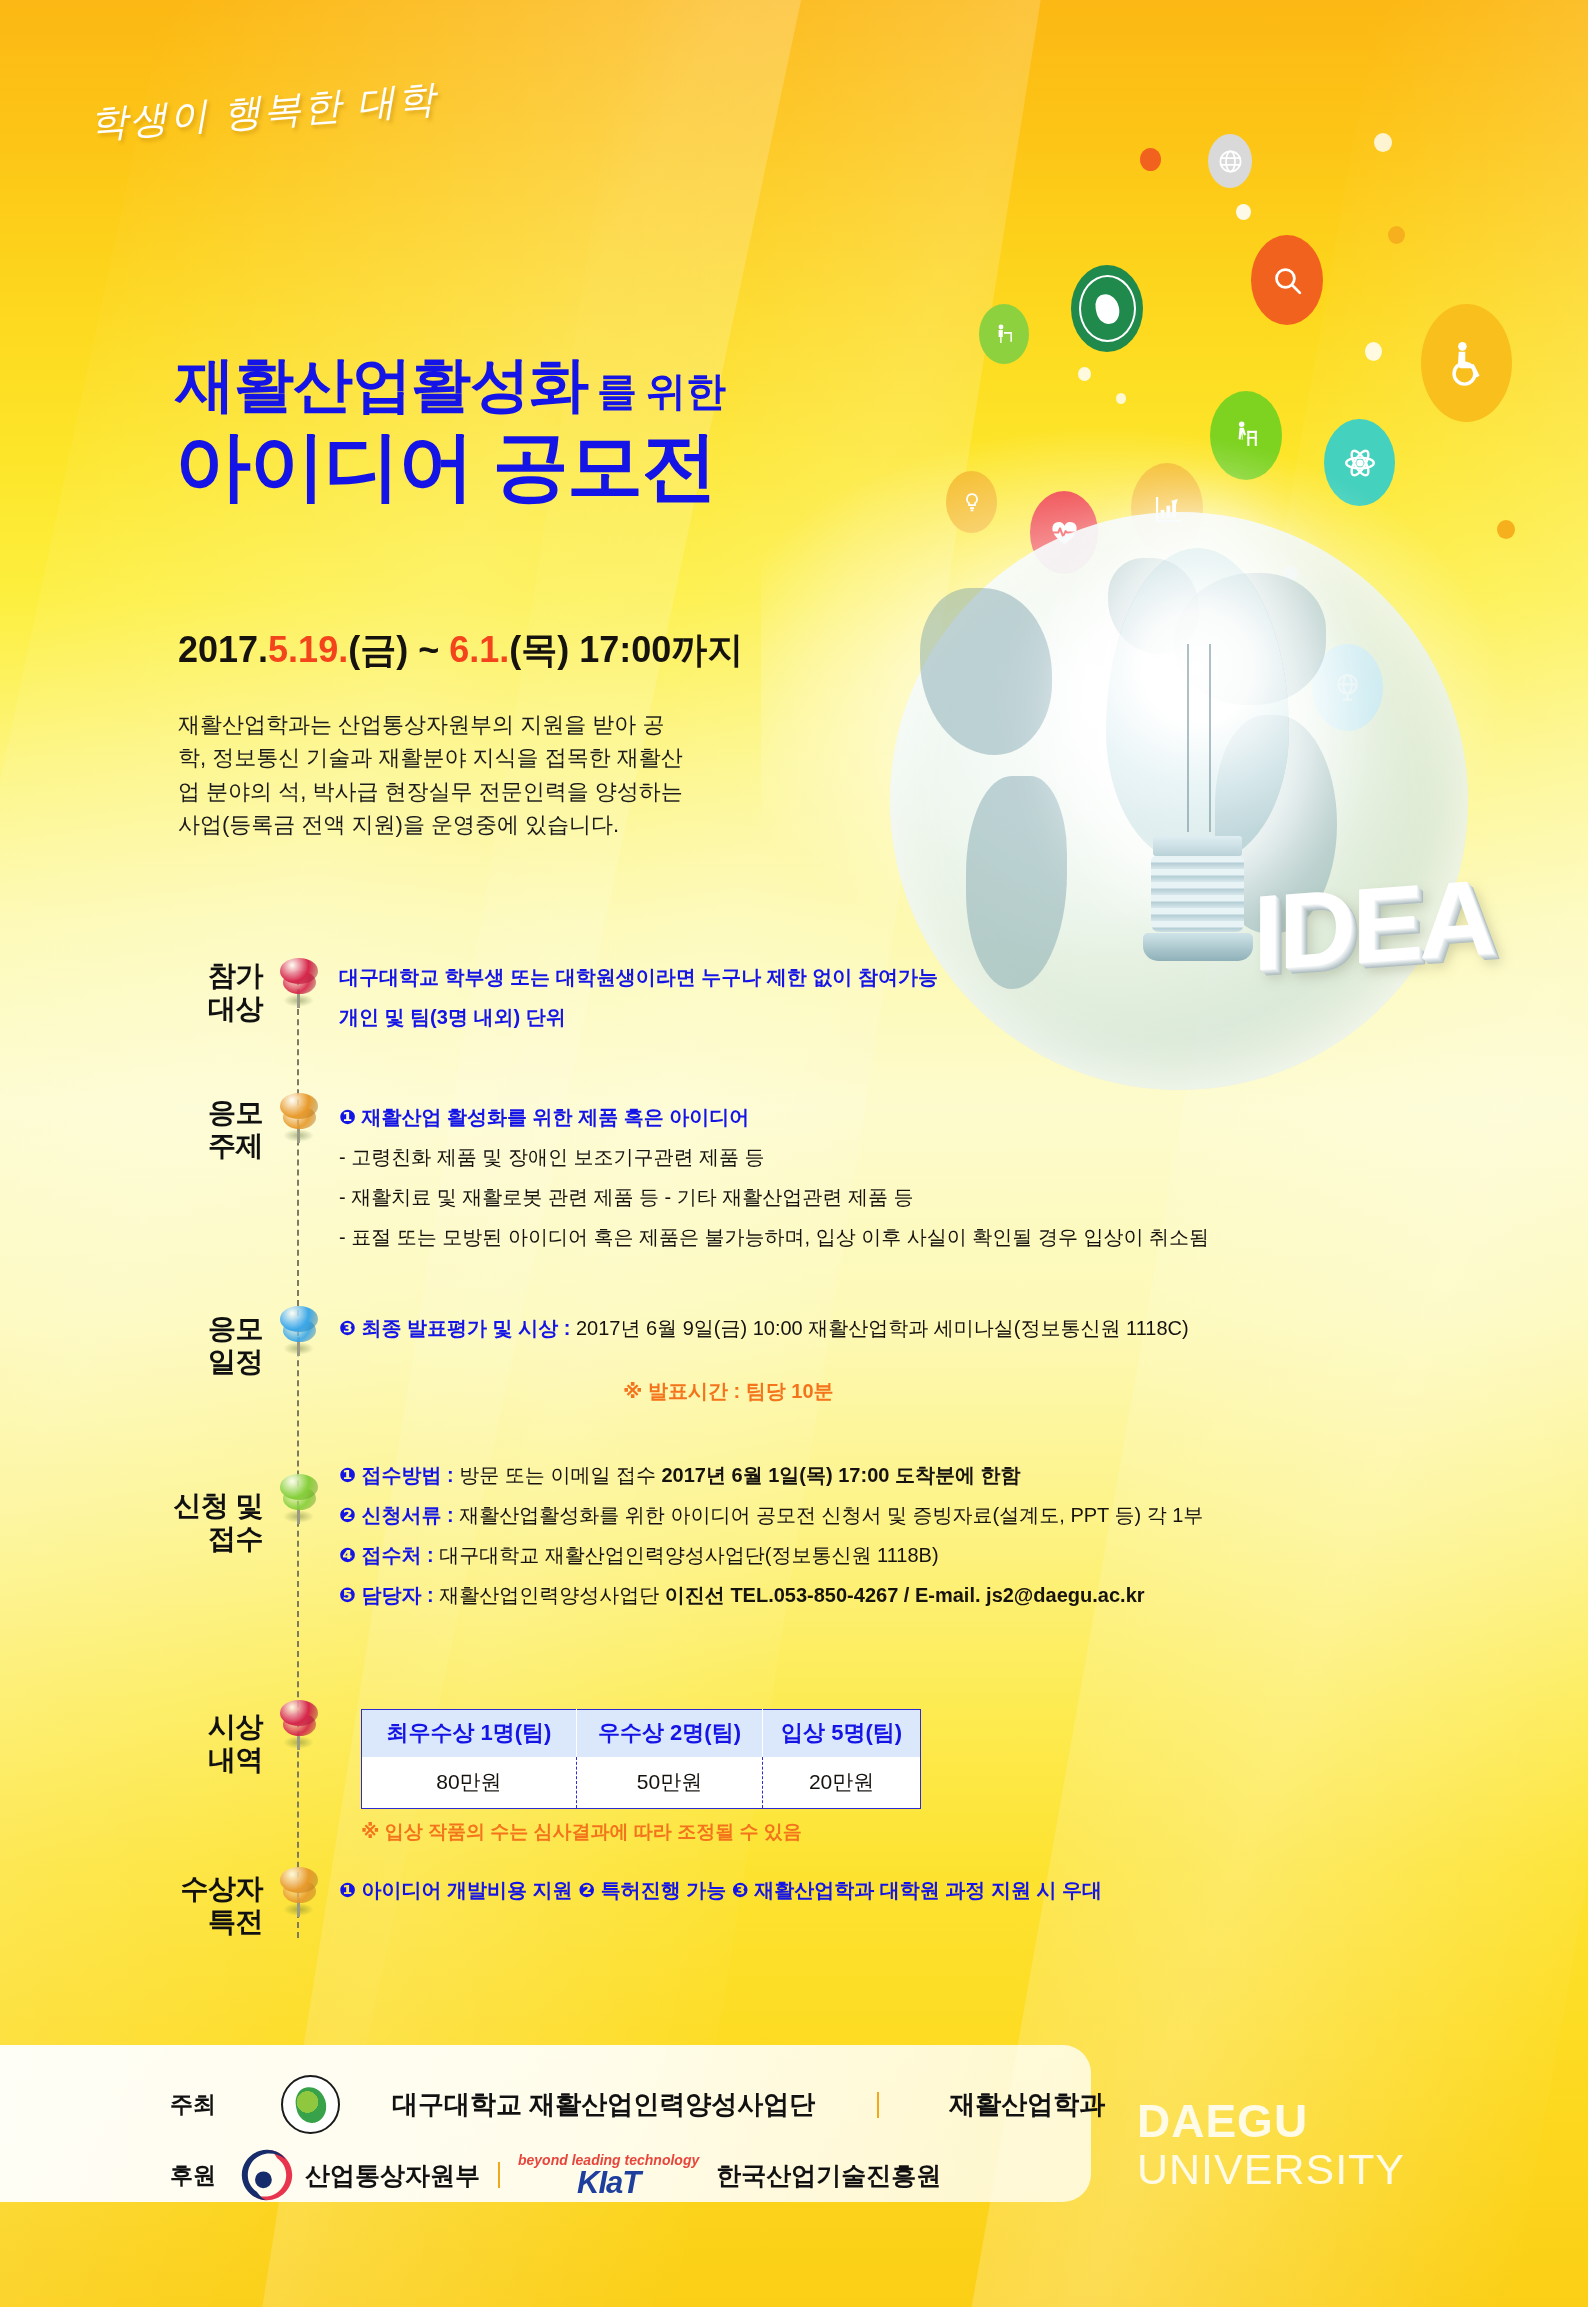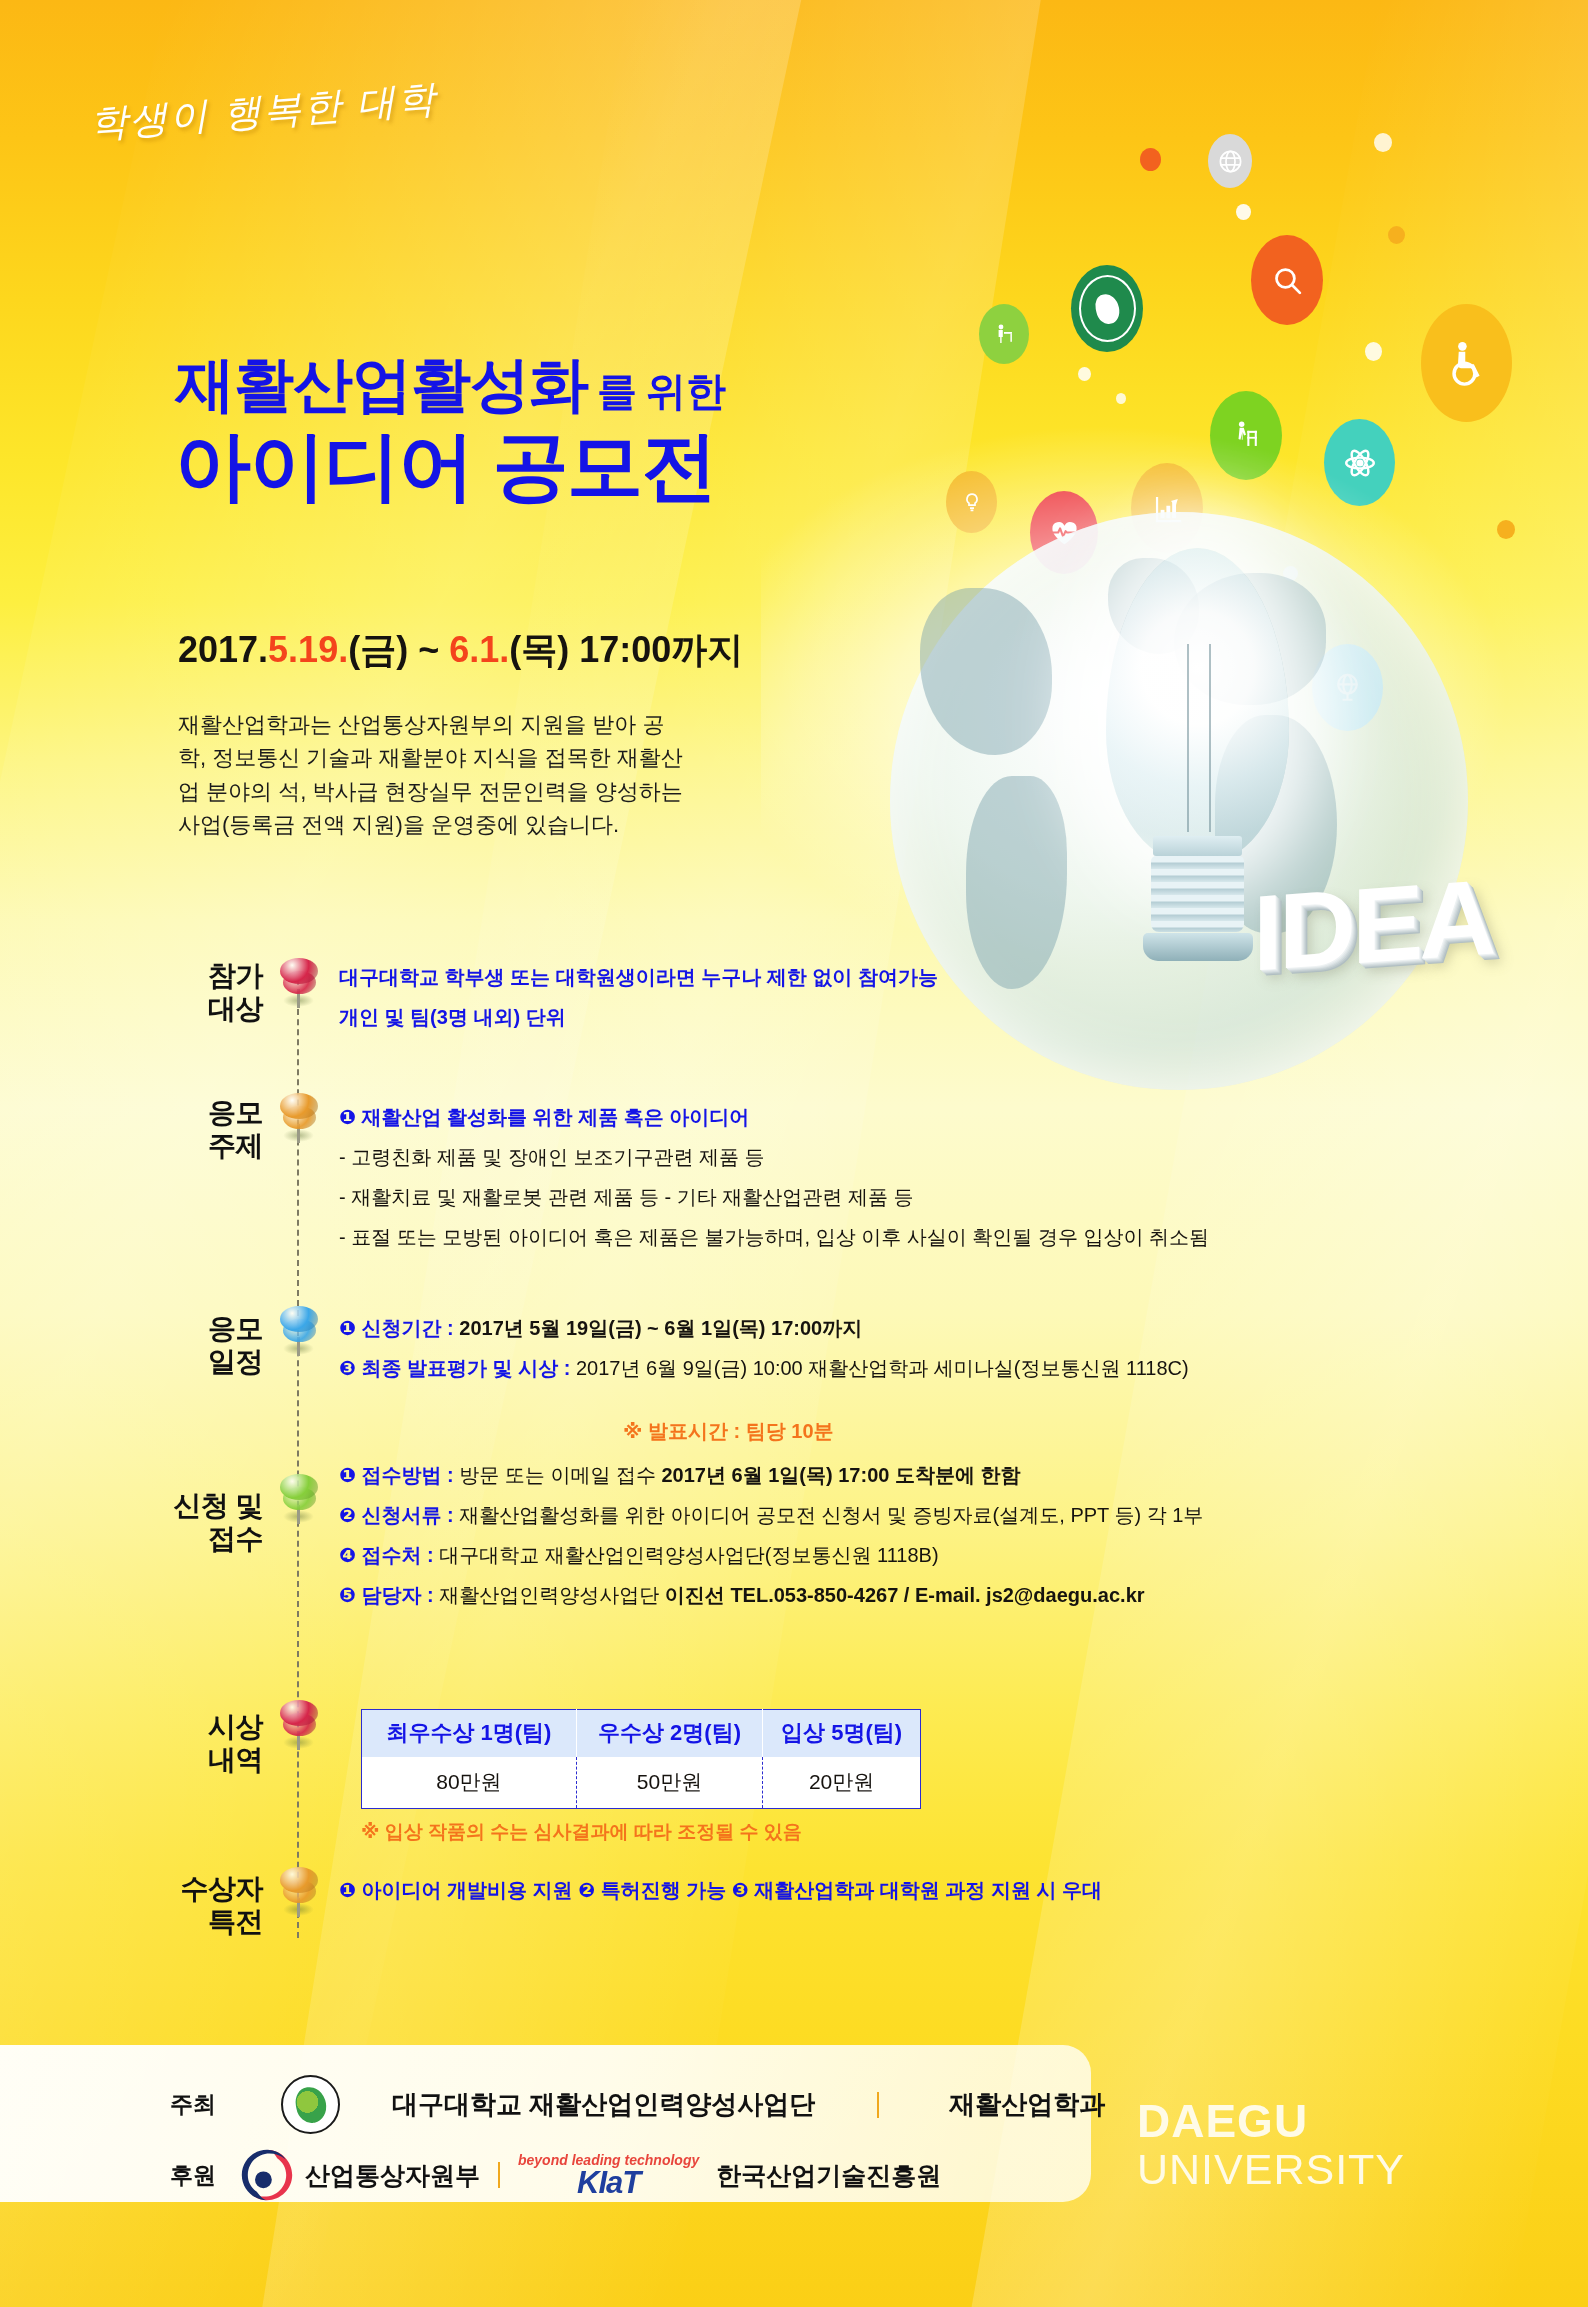--- a/index.html
+++ b/index.html
@@ -384,21 +384,20 @@
         <div>응모</div>
         <div>일정</div>
       </div>
       <div class="pin" style="left: 280px; top: 1306px;">
         <span class="shadow"></span>
         <span class="needle"></span>
         <span class="head2" style="background:radial-gradient(circle at 35% 30%,#fff8,#3ba7e8 55%, #0003);"></span>
         <span class="head" style="background:radial-gradient(circle at 32% 28%,#ffffffcc,#3ba7e8 52%, #00000033);"></span>
       </div>
       <div class="sec-body" style="top: 1315px;">
-        <div class="li"><span class="num">❶ 신청기간 : </span><span class="blkb">2017년 5월 19일(금) ~ 6월 1일(목) 17:00까지</span></div>
         <div class="li"><span class="num">❸ 최종 발표평가 및 시상 : </span><span class="blk">2017년 6월 9일(금) 10:00 재활산업학과 세미나실(정보통신원 1118C)</span></div>
         <div class="li" style="margin-left: 284px; margin-top: 36px;"><span class="orange">※ 발표시간 : 팀당 10분</span></div>
       </div>
       <div class="sec-label" style="left: 96px; top: 1489px;">
         <div>신청 및</div>
         <div>접수</div>
       </div>
       <div class="pin" style="left: 280px; top: 1474px;">
         <span class="shadow"></span>
         <span class="needle"></span>

